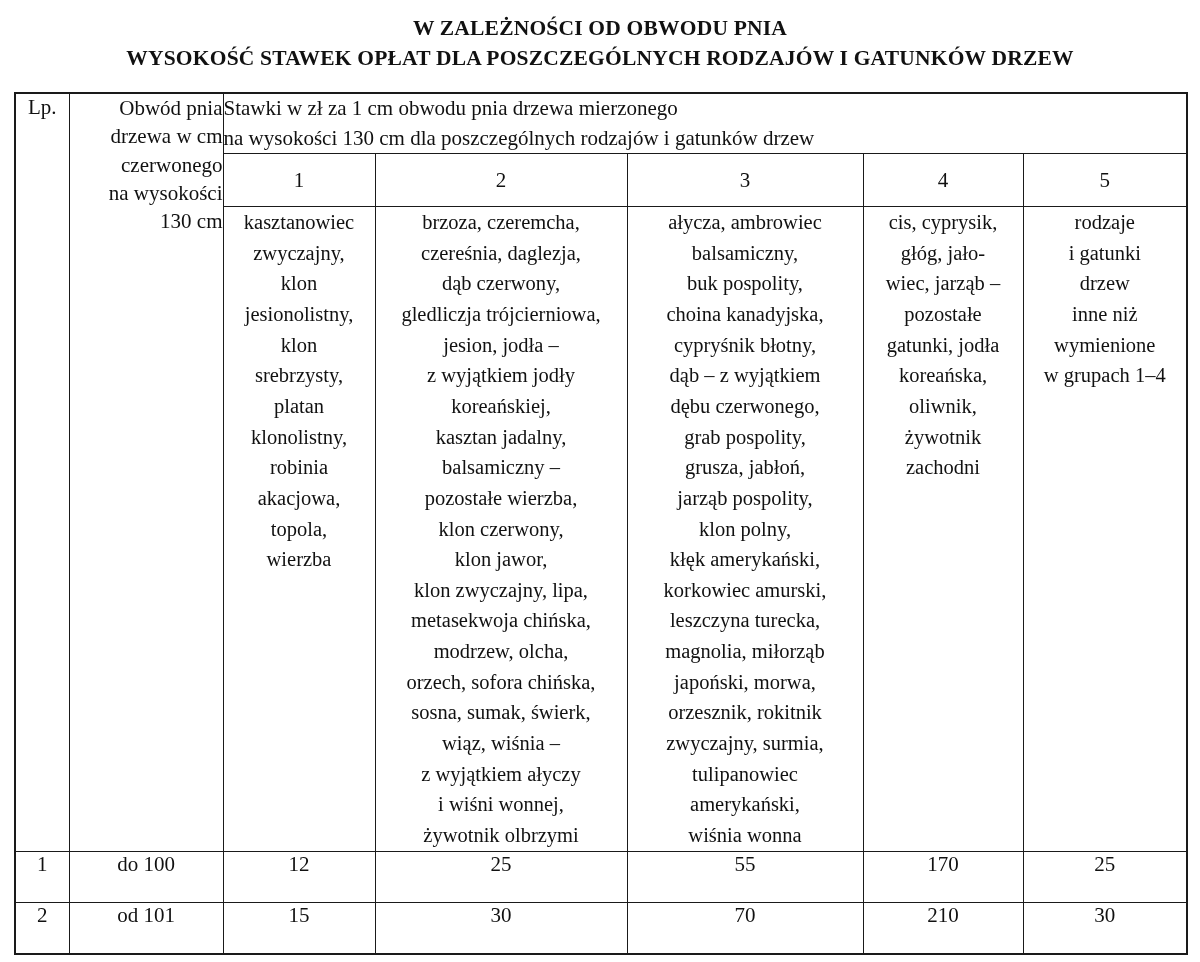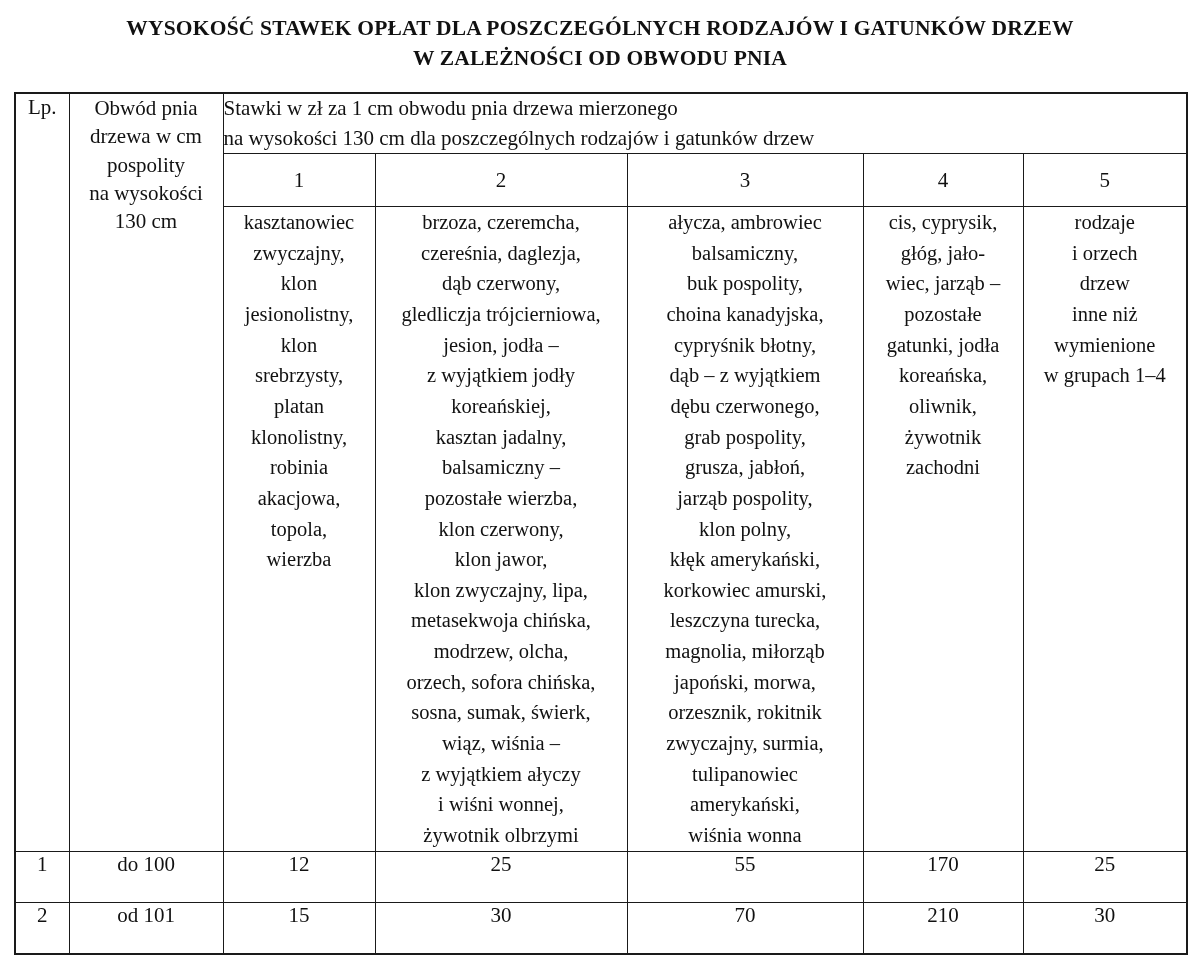--- a/index.html
+++ b/index.html
@@ -70,21 +70,21 @@
 
   
   .h-lp {
     text-align: center;
     vertical-align: top;
     font-size: 21px;
     padding-top: 19px;
     line-height: 1.32;
   }
   .h-obw {
-    text-align: center;
+    text-align: right;
     vertical-align: top;
     font-size: 21px;
     line-height: 1.34;
     padding: 19px 6px 10px 6px;
   }
   .h-obw .ln { display: block; white-space: nowrap; }
 
   .h-stawki {
     text-align: left;
     vertical-align: middle;
@@ -123,43 +123,43 @@
     height: 50px;
   }
   tr.data-row td { height: 50px; }
 </style>
 </head>
 <body>
 
 <div id="page">
 
   <div class="doc-title">
+    <span class="tline">W ZALEŻNOŚCI OD OBWODU PNIA</span>
     <span class="tline">WYSOKOŚĆ STAWEK OPŁAT DLA POSZCZEGÓLNYCH RODZAJÓW I GATUNKÓW DRZEW</span>
-    <span class="tline">W ZALEŻNOŚCI OD OBWODU PNIA</span>
   </div>
 
   <div class="table-wrap">
     <table class="rates">
       <colgroup>
         <col class="c-lp">
         <col class="c-obw">
         <col class="c-g1">
         <col class="c-g2">
         <col class="c-g3">
         <col class="c-g4">
         <col class="c-g5">
       </colgroup>
       <tbody>
 
         <tr>
           <td class="h-lp" rowspan="3">Lp.</td>
           <td class="h-obw" rowspan="3">
             <span class="ln">Obwód pnia</span>
             <span class="ln">drzewa w cm</span>
-            <span class="ln">pospolity</span>
+            <span class="ln">czerwonego</span>
             <span class="ln">na wysokości</span>
             <span class="ln">130 cm</span>
           </td>
           <td class="h-stawki" colspan="5">
             <span class="ln">Stawki w zł za 1 cm obwodu pnia drzewa mierzonego</span>
             <span class="ln">na wysokości 130 cm dla poszczególnych rodzajów i gatunków drzew</span>
           </td>
         </tr>
 
         <tr>
@@ -237,21 +237,21 @@
               <span class="ln">wiec, jarząb –</span>
               <span class="ln">pozostałe</span>
               <span class="ln">gatunki, jodła</span>
               <span class="ln">koreańska,</span>
               <span class="ln">oliwnik,</span>
               <span class="ln">żywotnik</span>
               <span class="ln">zachodni</span>
             </td>
           <td class="sp-cell">
               <span class="ln">rodzaje</span>
-              <span class="ln">i orzech</span>
+              <span class="ln">i gatunki</span>
               <span class="ln">drzew</span>
               <span class="ln">inne niż</span>
               <span class="ln">wymienione</span>
               <span class="ln">w grupach 1–4</span>
             </td>
         </tr>
 
         <tr class="data-row">
           <td class="d-cell">1</td>
           <td class="d-cell">do 100</td>

